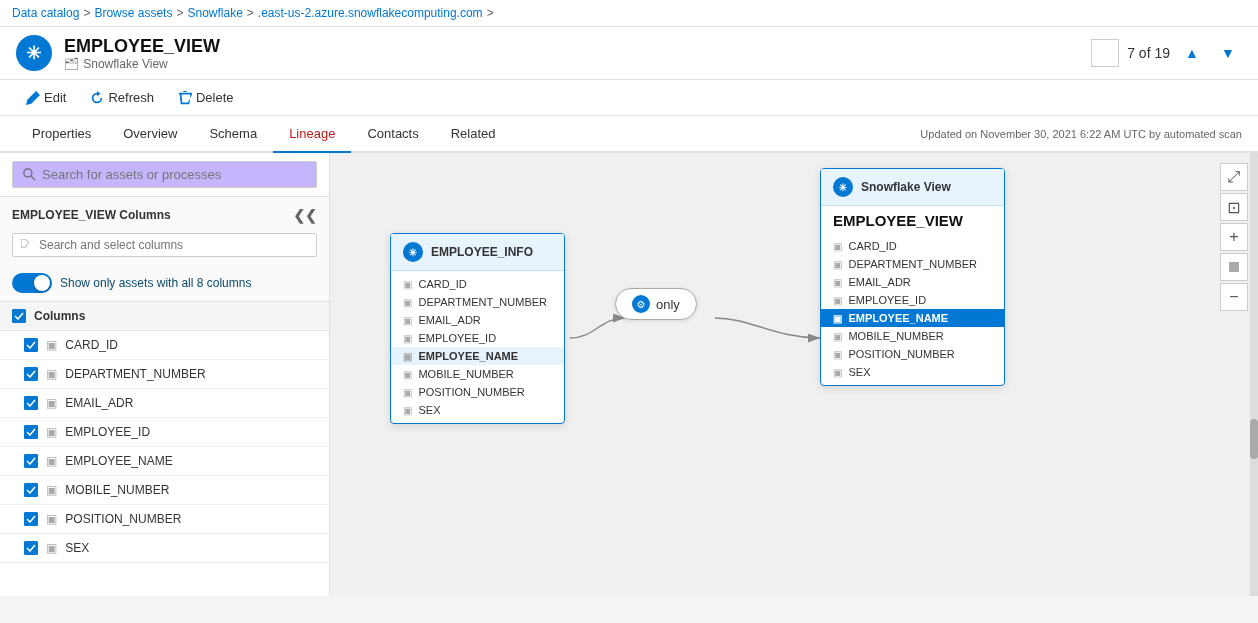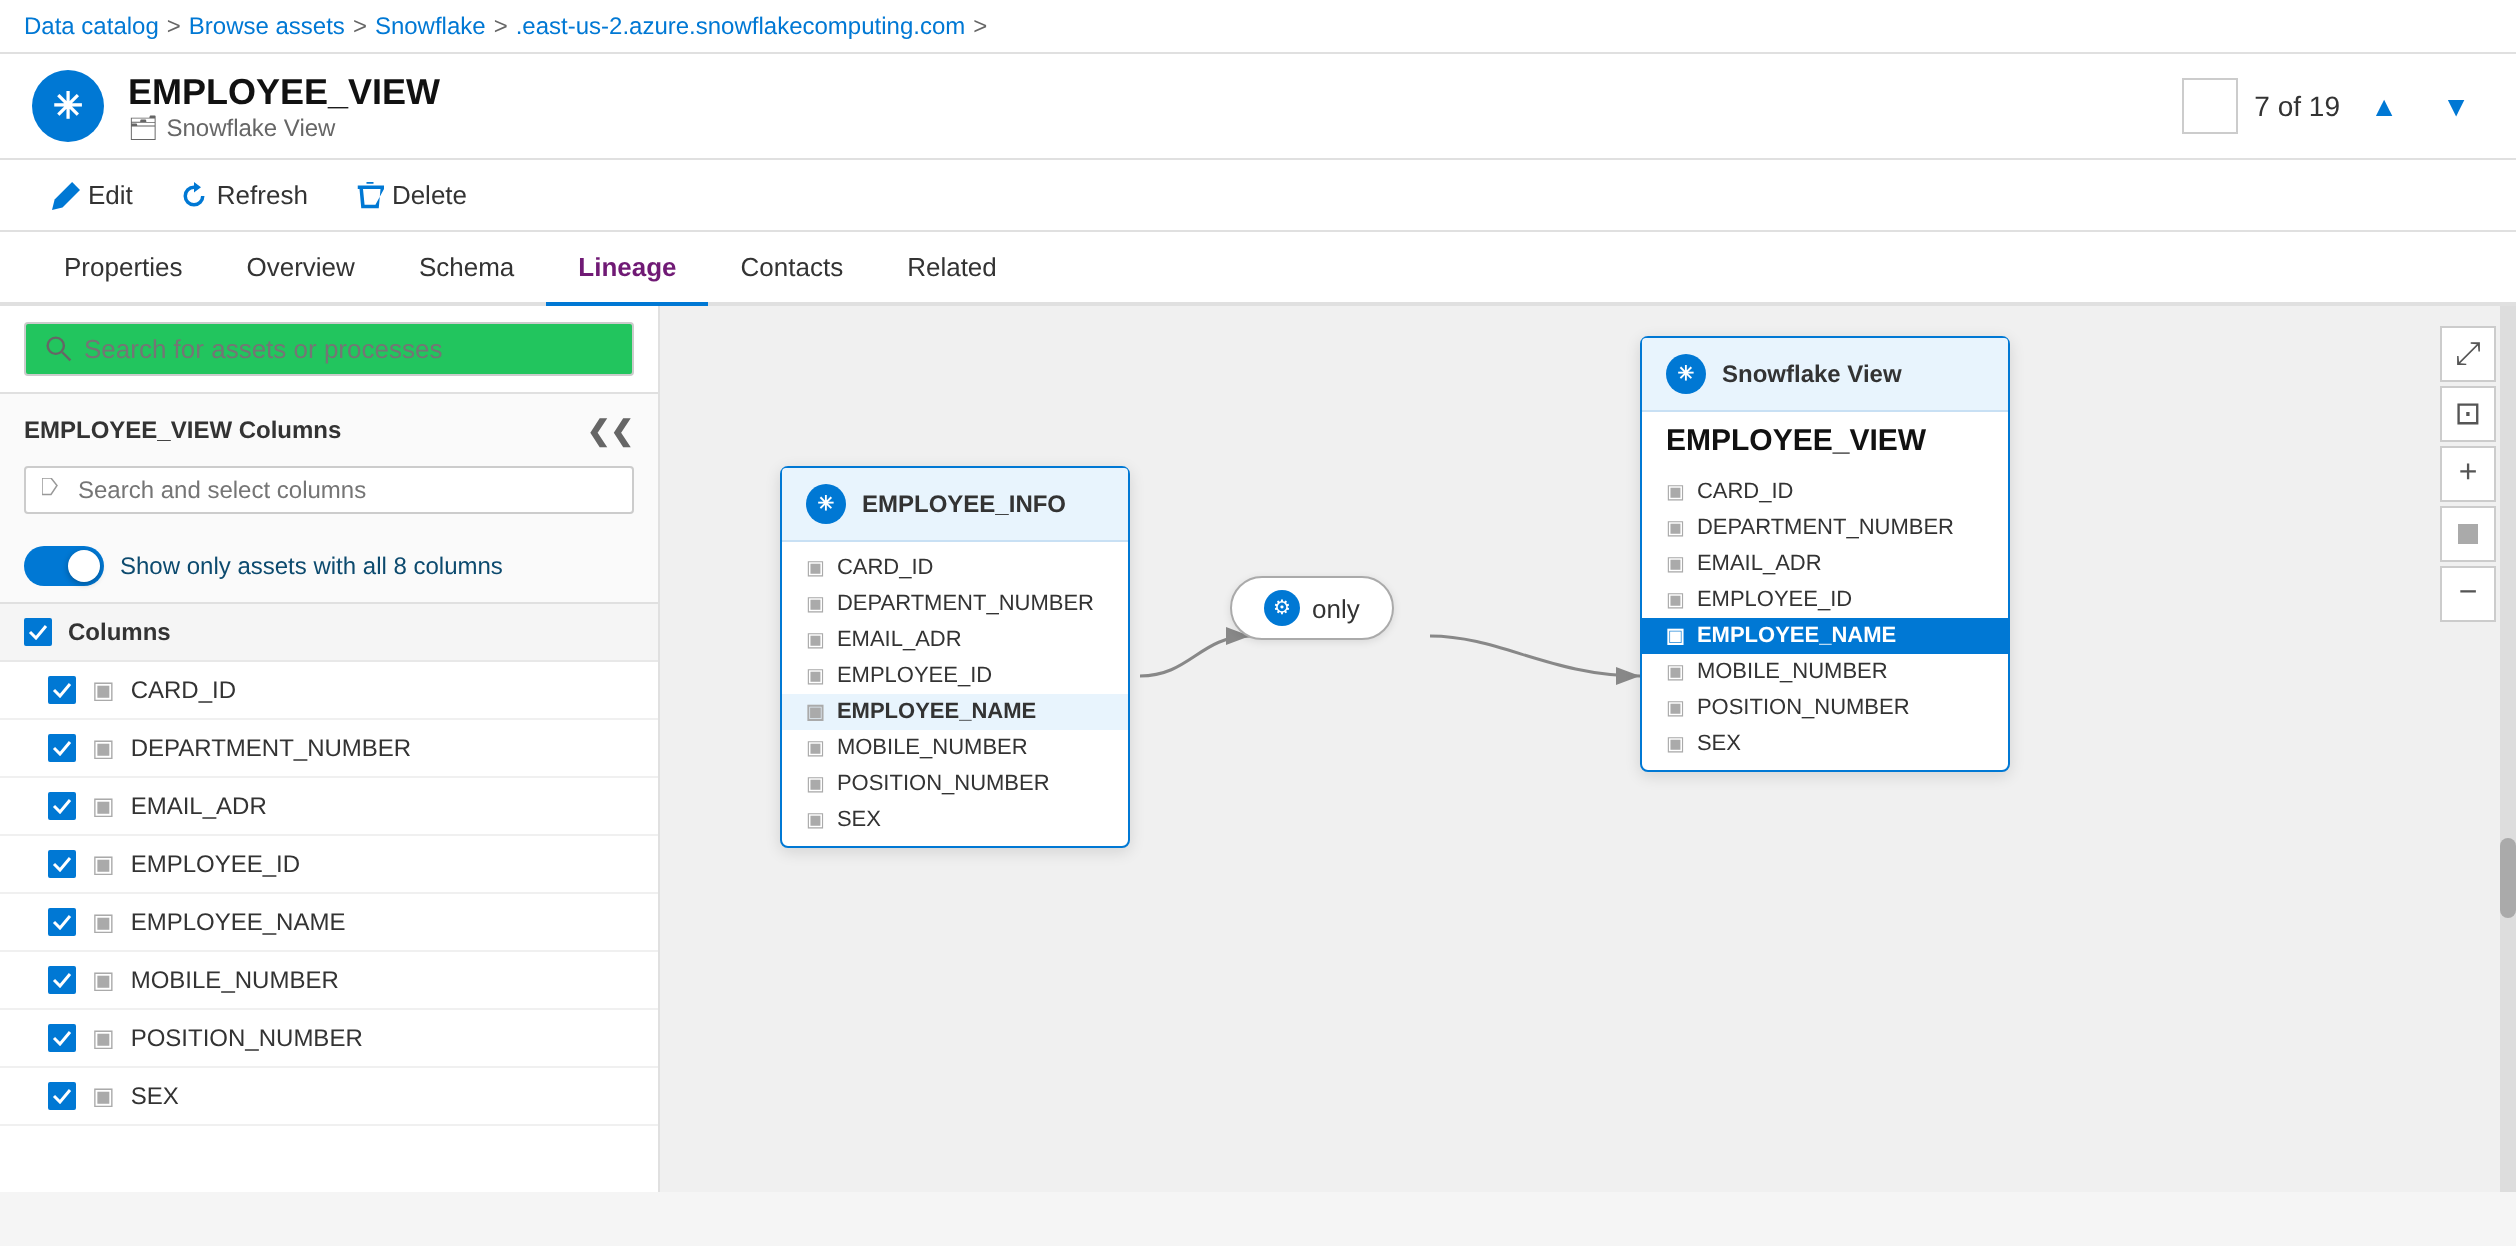--- a/index.html
+++ b/index.html
@@ -58,40 +58,40 @@
     
     .tabs {
       display: flex; align-items: center; justify-content: space-between;
       padding: 0 16px; background: #fff; border-bottom: 2px solid #e0e0e0;
     }
     .tabs-left { display: flex; }
     .tab {
       padding: 10px 16px; cursor: pointer; font-size: 13px;
       color: #333; border-bottom: 2px solid transparent; margin-bottom: -2px;
     }
-    .tab.active { color: #701a75; border-bottom: 2px solid #0078d4; font-weight: 700; }
+    .tab.active { color: #b91c1c; border-bottom: 2px solid #0078d4; font-weight: 400; }
     .tab-updated { font-size: 11px; color: #666; padding: 10px 0; }
 
     
     .main { display: flex; height: calc(623px - 180px); }
 
     
     .left-panel {
       width: 330px; min-width: 330px; background: #fff;
       border-right: 1px solid #e0e0e0; display: flex; flex-direction: column;
       overflow: hidden;
     }
     .search-bar {
       padding: 8px 12px;
       border-bottom: 1px solid #e0e0e0;
     }
     .search-input-wrap {
       display: flex; align-items: center; gap: 6px;
       border: 1px solid #ccc; border-radius: 2px;
-      padding: 5px 10px; background: #22c55e;
+      padding: 5px 10px; background: #c4b5fd;
     }
     .search-input-wrap input {
       border: none; outline: none; font-size: 13px; flex: 1; color: #333;
       background: transparent;
     }
     .columns-header {
       display: flex; align-items: center; justify-content: space-between;
       padding: 10px 12px 6px; font-size: 12px; font-weight: 600; color: #333;
       background: #fafafa;
     }
@@ -320,20 +320,21 @@
 
 <div class="tabs">
   <div class="tabs-left">
     <div class="tab">Properties</div>
     <div class="tab">Overview</div>
     <div class="tab">Schema</div>
     <div class="tab active">Lineage</div>
     <div class="tab">Contacts</div>
     <div class="tab">Related</div>
   </div>
+  <div class="tab-updated">Updated on November 30, 2021 6:22 AM UTC by automated scan</div>
 </div>
 
 <div class="main">
 
   <div class="left-panel">
 
     <div class="search-bar">
       <div class="search-input-wrap">
         <svg width="13" height="13" viewBox="0 0 16 16" fill="#666">
           <circle cx="6" cy="6" r="5" stroke="#666" stroke-width="1.5" fill="none"></circle>

